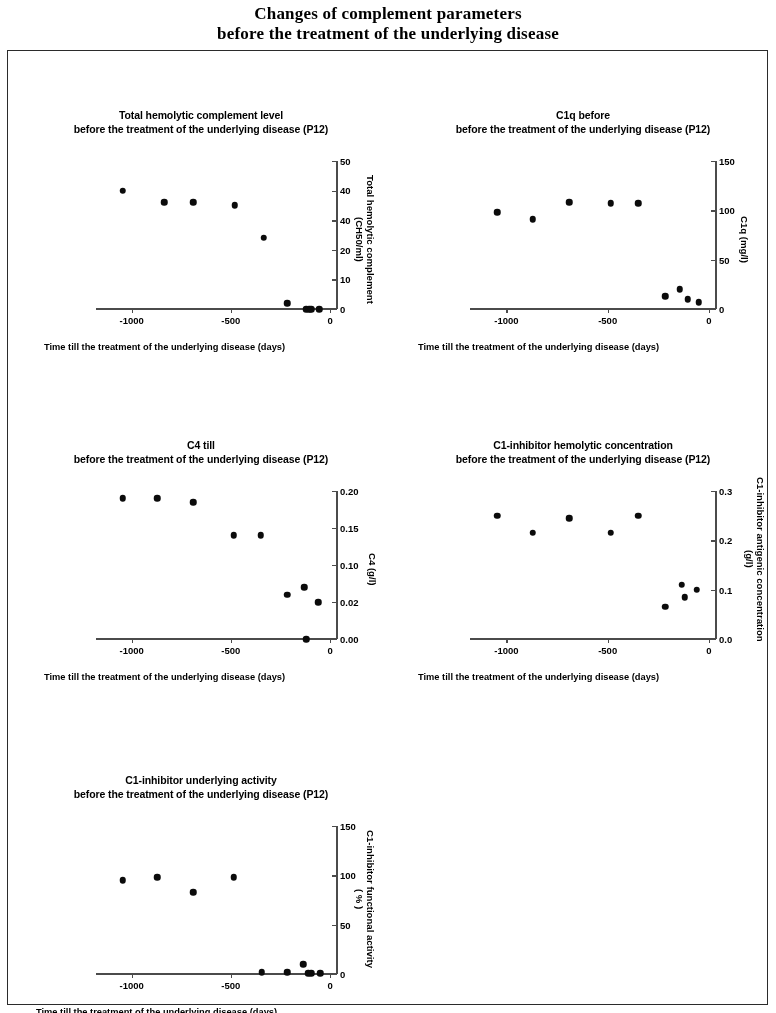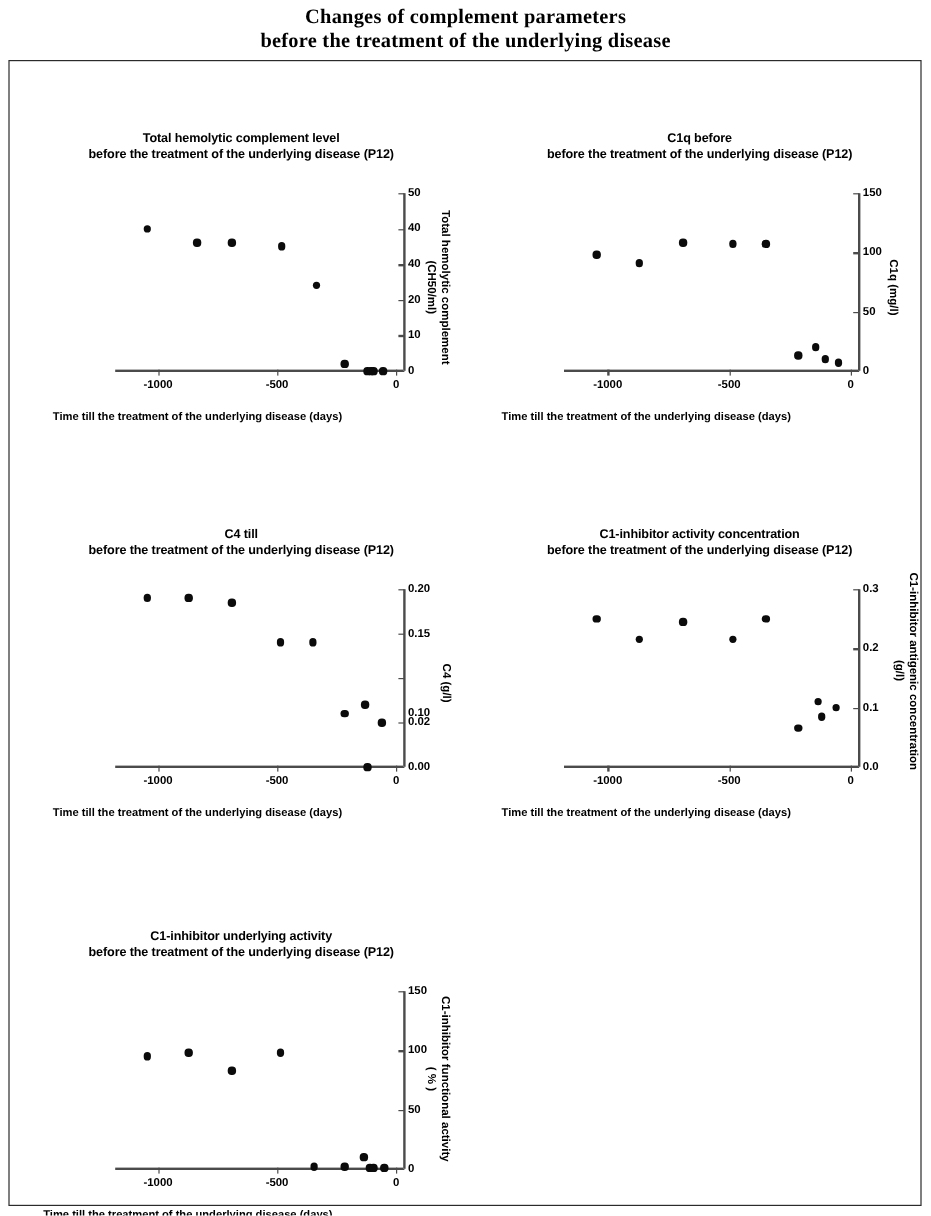--- a/index.html
+++ b/index.html
@@ -165,40 +165,40 @@
             <div class="xtick-lab" style="left: 35.7025px; top: 154px;">-1000</div>
             <div class="xtick" style="left: 134.876px; top: 147px;"></div>
             <div class="xtick-lab" style="left: 134.876px; top: 154px;">-500</div>
             <div class="xtick" style="left: 234.05px; top: 147px;"></div>
             <div class="xtick-lab" style="left: 234.05px; top: 154px;">0</div>
             <div class="ytick" style="left: 236px; top: 148px;"></div>
             <div class="ytick-lab" style="top: 148px;">0.00</div>
             <div class="ytick" style="left: 236px; top: 111px;"></div>
             <div class="ytick-lab" style="top: 111px;">0.02</div>
             <div class="ytick" style="left: 236px; top: 74px;"></div>
-            <div class="ytick-lab" style="top: 74px; margin-top: 29px;">0.10</div>
+            <div class="ytick-lab" style="top: 74px;">0.10</div>
             <div class="ytick" style="left: 236px; top: 37px;"></div>
             <div class="ytick-lab" style="top: 37px;">0.15</div>
             <div class="ytick" style="left: 236px; top: 0px;"></div>
             <div class="ytick-lab" style="top: 0px;">0.20</div>
             <div class="pt" style="left: 26.7769px; top: 7.4px;"></div>
             <div class="pt" style="left: 61.4876px; top: 7.4px;"></div>
             <div class="pt" style="left: 97.1901px; top: 11.1px;"></div>
             <div class="pt" style="left: 137.851px; top: 44.4px;"></div>
             <div class="pt" style="left: 164.628px; top: 44.4px;"></div>
             <div class="pt" style="left: 191.405px; top: 103.6px;"></div>
             <div class="pt" style="left: 208.264px; top: 96.2px;"></div>
             <div class="pt" style="left: 222.149px; top: 111px;"></div>
             <div class="pt" style="left: 210.248px; top: 148px;"></div>
           </div>
           <div class="ylabel" style="left: 340px; top: 95px; height: 70px;">C4 (g/l)</div>
           <div class="xcaption" style="left: 18px; top: 233px;">Time till the treatment of the underlying disease (days)</div>
         </div>
         <div class="panel" style="left: 400px; top: 388px; width: 350px; height: 250px;">
-          <div class="panel-title"><span>C1-inhibitor activity concentration</span><span class="t2">before the treatment of the underlying disease (P12)</span></div>
+          <div class="panel-title"><span>C1-inhibitor hemolytic concentration</span><span class="t2">before the treatment of the underlying disease (P12)</span></div>
           <div class="plot" style="left: 62px; top: 52px; width: 245px; height: 148px;">
             <div class="xaxis" style="left: 0px; top: 147px; width: 245px;"></div>
             <div class="yaxis" style="left: 245px; top: 0px; height: 148px;"></div>
             <div class="xtick" style="left: 36.4463px; top: 147px;"></div>
             <div class="xtick-lab" style="left: 36.4463px; top: 154px;">-1000</div>
             <div class="xtick" style="left: 137.686px; top: 147px;"></div>
             <div class="xtick-lab" style="left: 137.686px; top: 154px;">-500</div>
             <div class="xtick" style="left: 238.926px; top: 147px;"></div>
             <div class="xtick-lab" style="left: 238.926px; top: 154px;">0</div>
             <div class="ytick" style="left: 241px; top: 148px;"></div>

